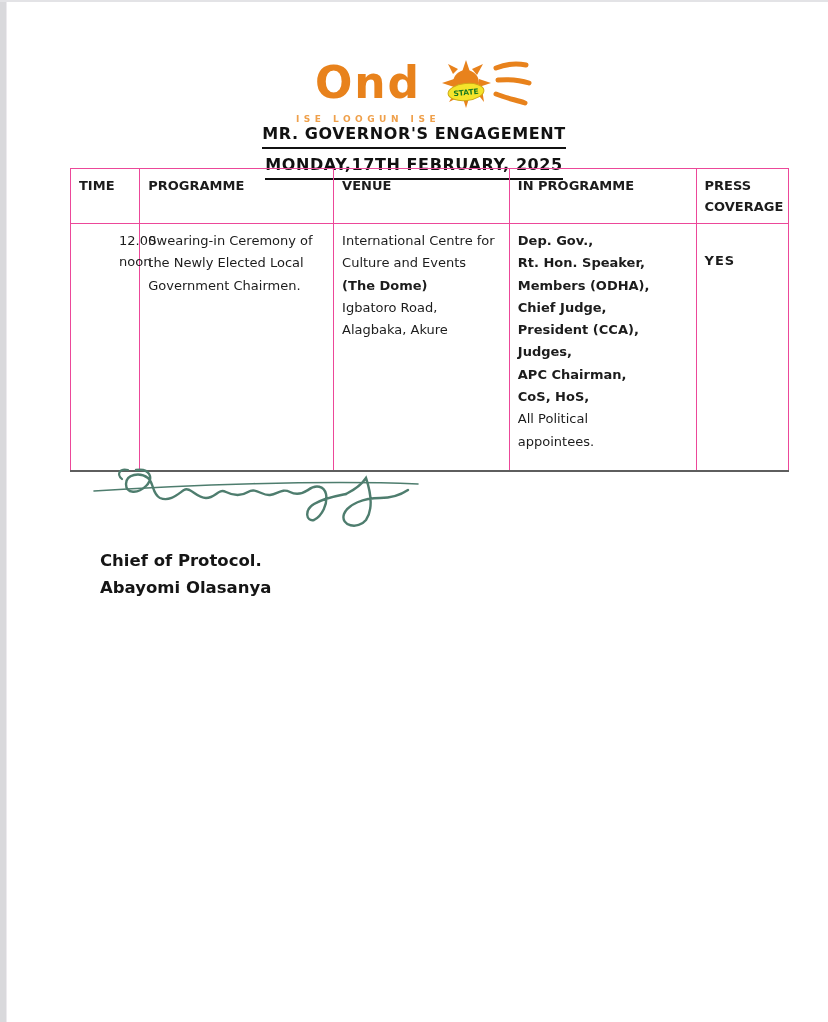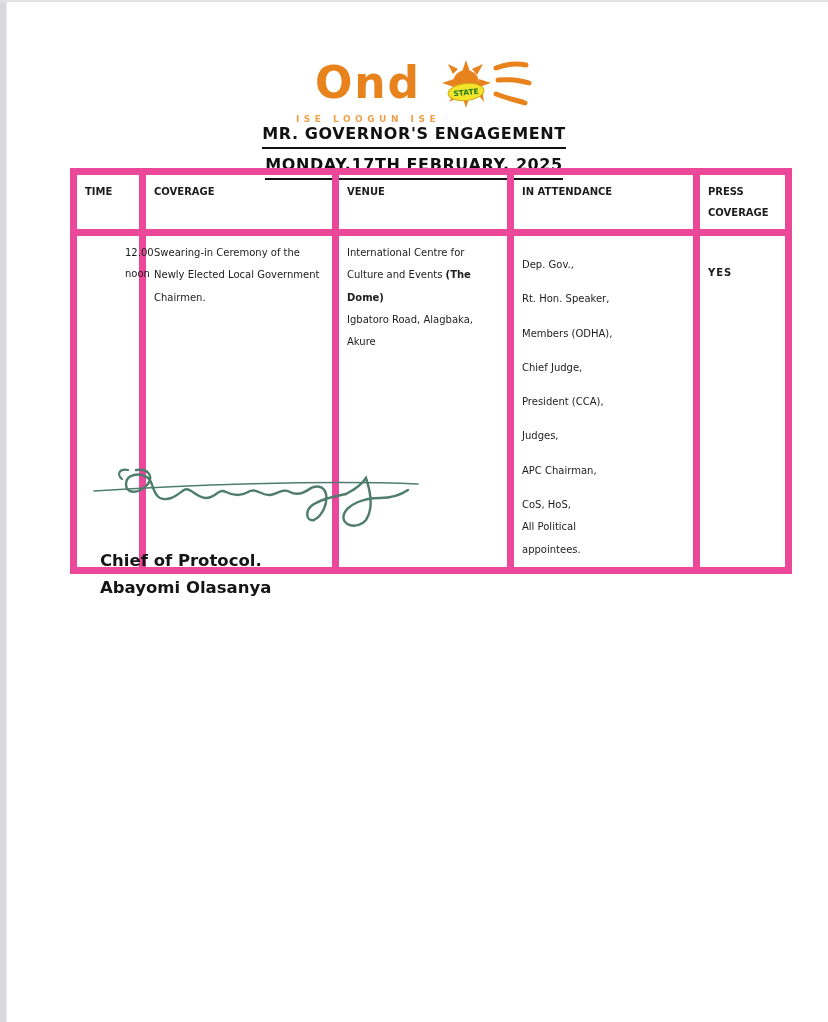--- a/index.html
+++ b/index.html
@@ -35,29 +35,29 @@
   table.schedule{
     position:absolute;left:70px;top:168px;width:719px;
     border-collapse:collapse;table-layout:fixed;
   }
   table.schedule col.c-time{width:69px;}
   table.schedule col.c-prog{width:193px;}
   table.schedule col.c-venue{width:175px;}
   table.schedule col.c-att{width:186px;}
   table.schedule col.c-press{width:92px;}
   table.schedule th, table.schedule td{
-    border:7px solid #ec4899;vertical-align:top;text-align:left;
-    font-size:10px;padding:6px 8px;
+    border:1px solid #ec4899;vertical-align:top;text-align:left;
+    font-size:13px;padding:6px 8px;
   }
   table.schedule{border-bottom:2px solid #5e5e5e;}
   table.schedule th{font-weight:700;height:40px;line-height:21px;}
   table.schedule td{height:234px;line-height:22.3px;}
   td.cell-time div{line-height:21px;margin-left:40px;}
   .bold{font-weight:700;}
-  .att-line-bold{font-weight:400;margin-top:12px;}
+  .att-line-bold{font-weight:700;}
   .att-line-reg{font-weight:400;}
   td.cell-press{vertical-align:middle;text-align:center;}
   .press-val{font-weight:700;letter-spacing:1px;transform:translateY(-28px);margin-top:48px;}
 
   
   .signature-wrap{position:absolute;left:92px;top:464px;width:330px;height:74px;}
   .signatory{position:absolute;left:100px;top:547px;font-size:16.5px;font-weight:700;line-height:27px;color:#151515;}
 </style>
 </head>
 <body>
@@ -105,23 +105,23 @@
   <colgroup>
     <col class="c-time">
       <col class="c-prog">
       <col class="c-venue">
       <col class="c-att">
       <col class="c-press">
   </colgroup>
   <thead>
     <tr>
       <th>TIME</th>
-      <th>COVERAGE</th>
+      <th>PROGRAMME</th>
       <th>VENUE</th>
-      <th>IN ATTENDANCE</th>
+      <th>IN PROGRAMME</th>
       <th>PRESS COVERAGE</th>
     </tr>
   </thead>
   <tbody>
     <tr>
       <td class="cell-time">
         <div>12.00</div>
         <div>noon</div>
       </td>
       <td>

